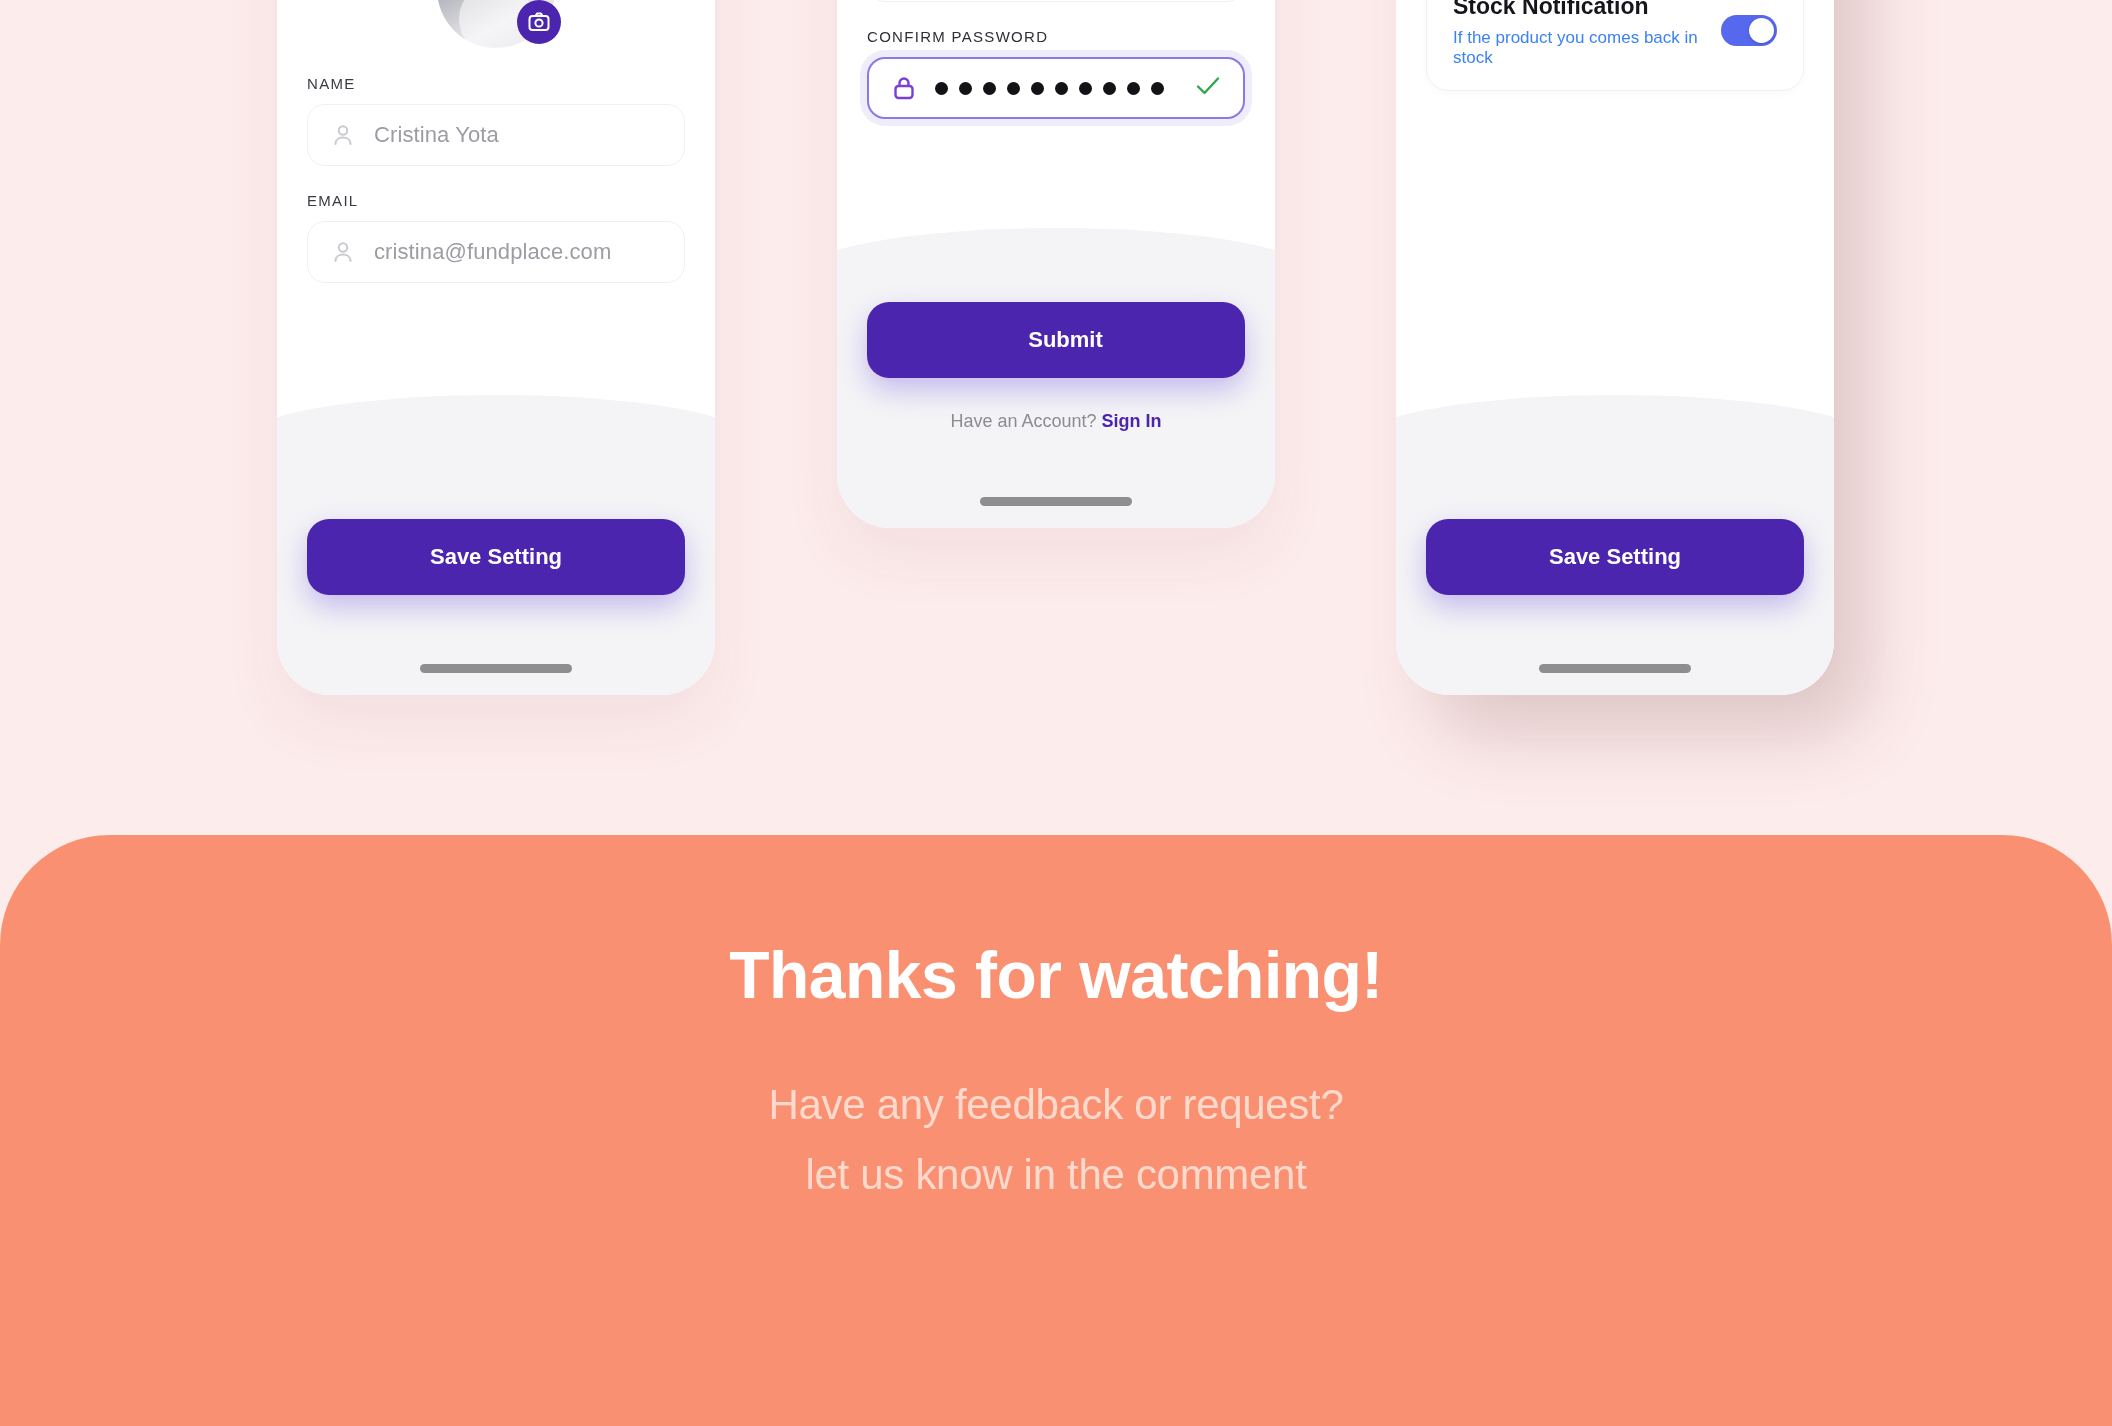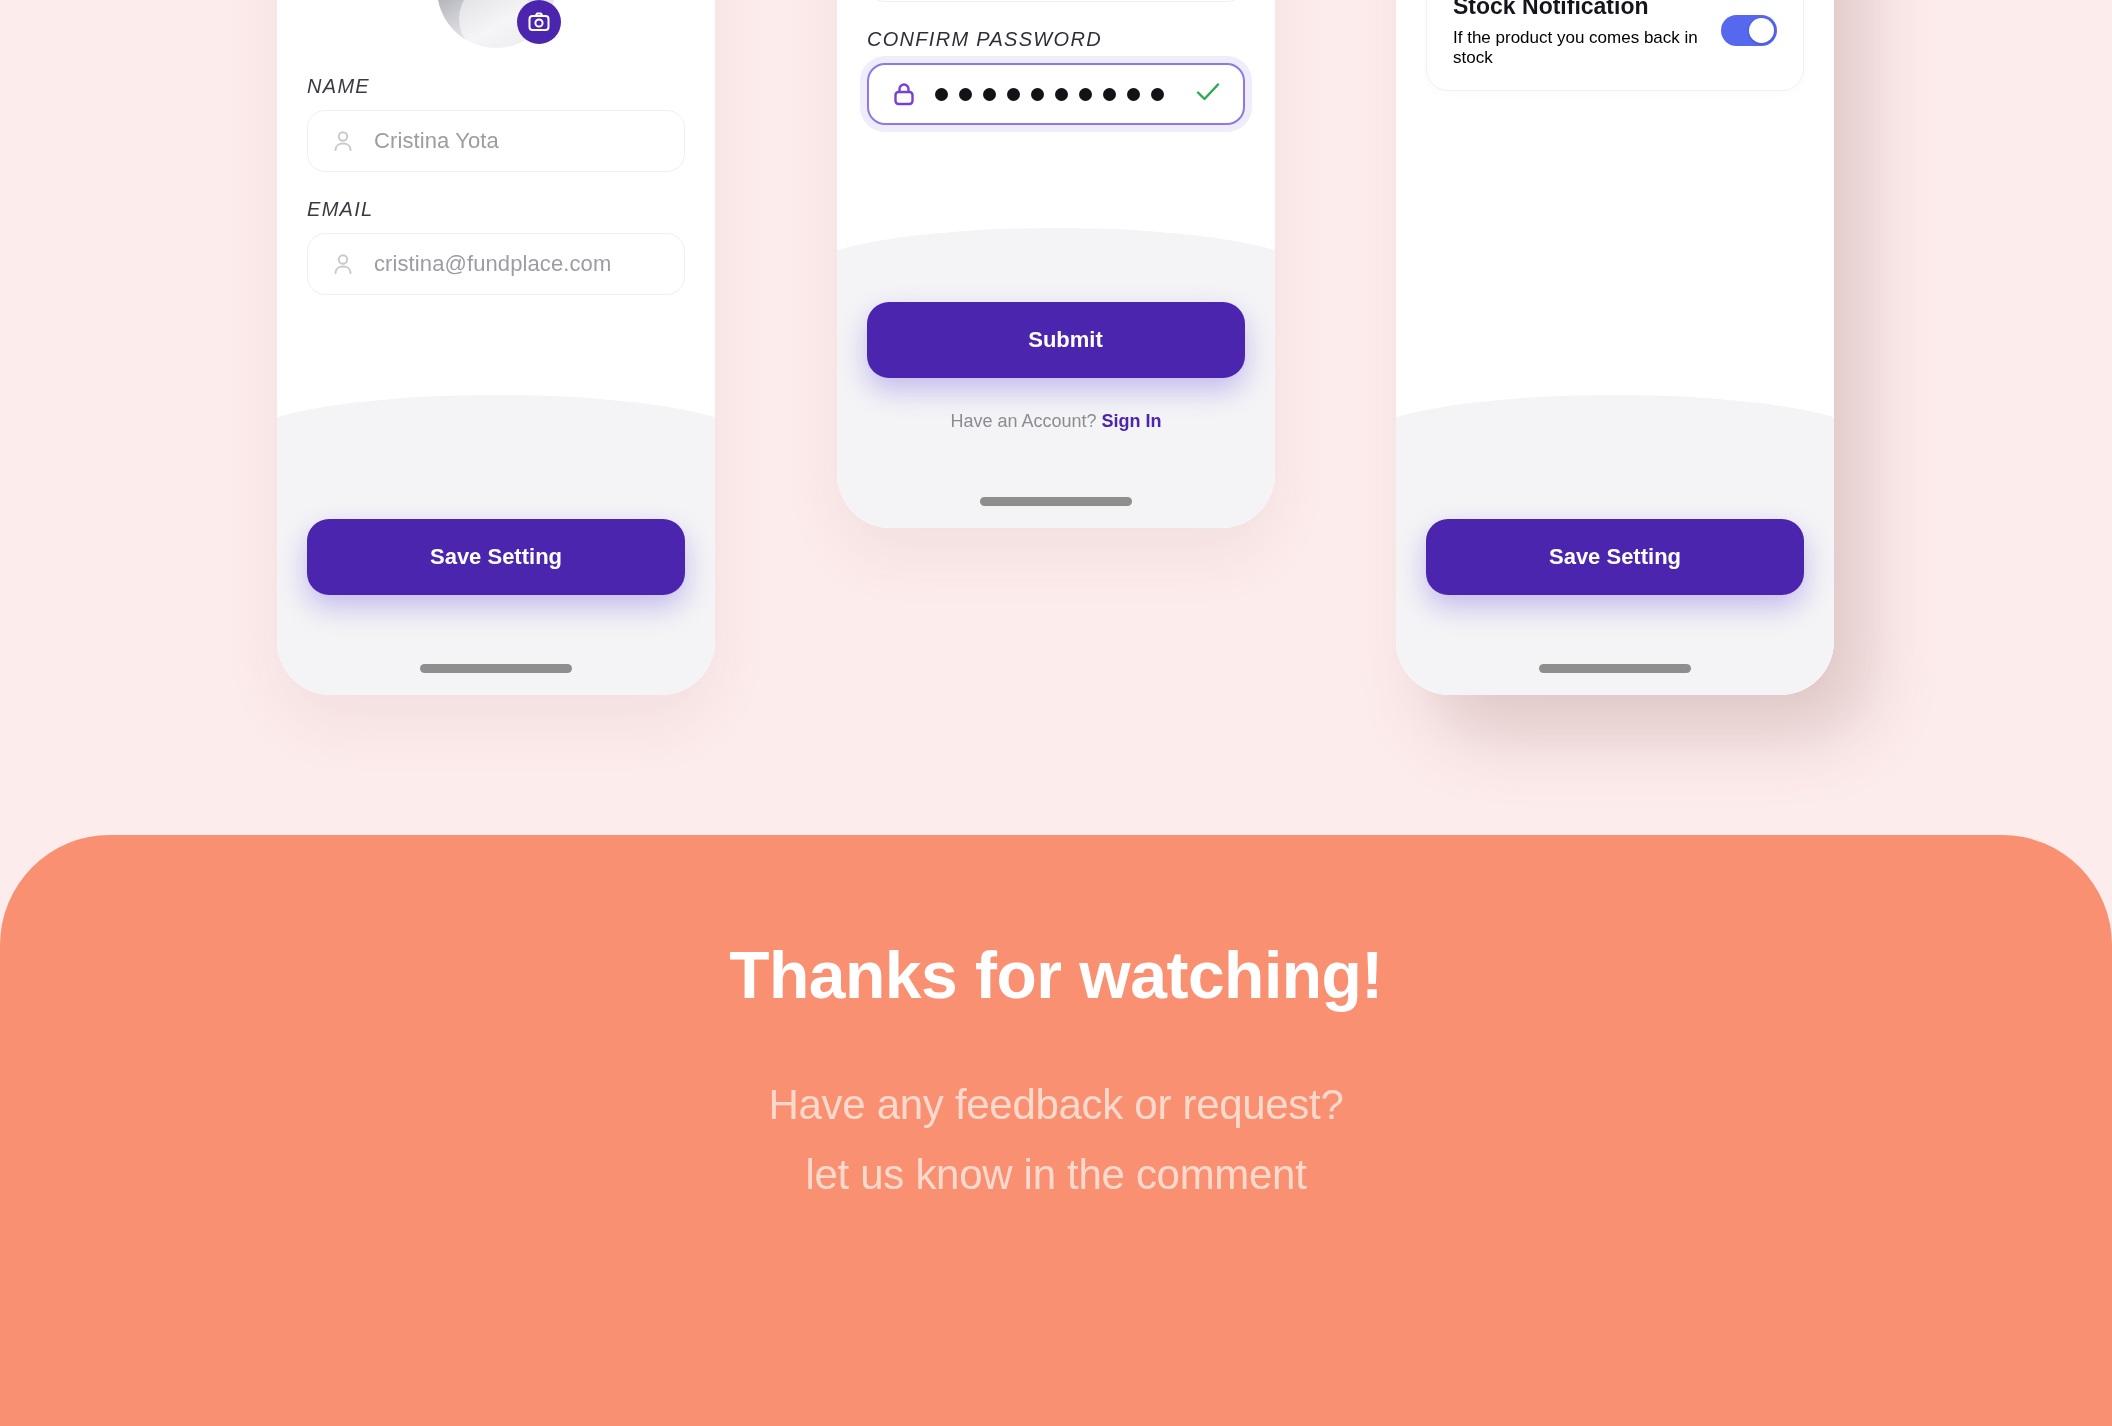--- a/index.html
+++ b/index.html
@@ -81,26 +81,25 @@
   .avatar-badge {
     position: absolute;
     right: -6px; bottom: 4px;
     width: 44px; height: 44px;
     border-radius: 50%;
     background: #4B25AE;
     display: flex; align-items: center; justify-content: center;
   }
 
   .field-label {
-    font-size: 20px;
+    font-size: 15px;
     letter-spacing: 1.3px;
     color: #3A3A42;
     font-weight: 400;
     margin-bottom: 12px;
-    font-style: italic;
   }
   .field-label.mid { color: #2E2E38; }
 
   .input-box {
     display: flex; align-items: center;
     height: 62px;
     border: 1.5px solid #EFEFF2;
     border-radius: 18px;
     background: #fff;
     padding: 0 22px;
@@ -160,21 +159,21 @@
     padding: 22px 26px;
     margin-bottom: 24px;
     display: flex; align-items: center;
     box-shadow: 0 3px 10px rgba(120,100,140,0.025);
   }
   .notif-text { flex: 1 1 auto; }
   .notif-title {
     font-size: 23px; font-weight: bold; color: #15151C;
     margin-bottom: 8px;
   }
-  .notif-sub { font-size: 17px; color: #000000; }
+  .notif-sub { font-size: 17px; color: #3b82f6; }
 
   .toggle {
     flex: 0 0 auto;
     width: 56px; height: 31px;
     border-radius: 16px;
     position: relative;
     cursor: pointer;
   }
   .toggle.on { background: #5568EE; }
   .toggle.off { background: #D3D3D8; }

